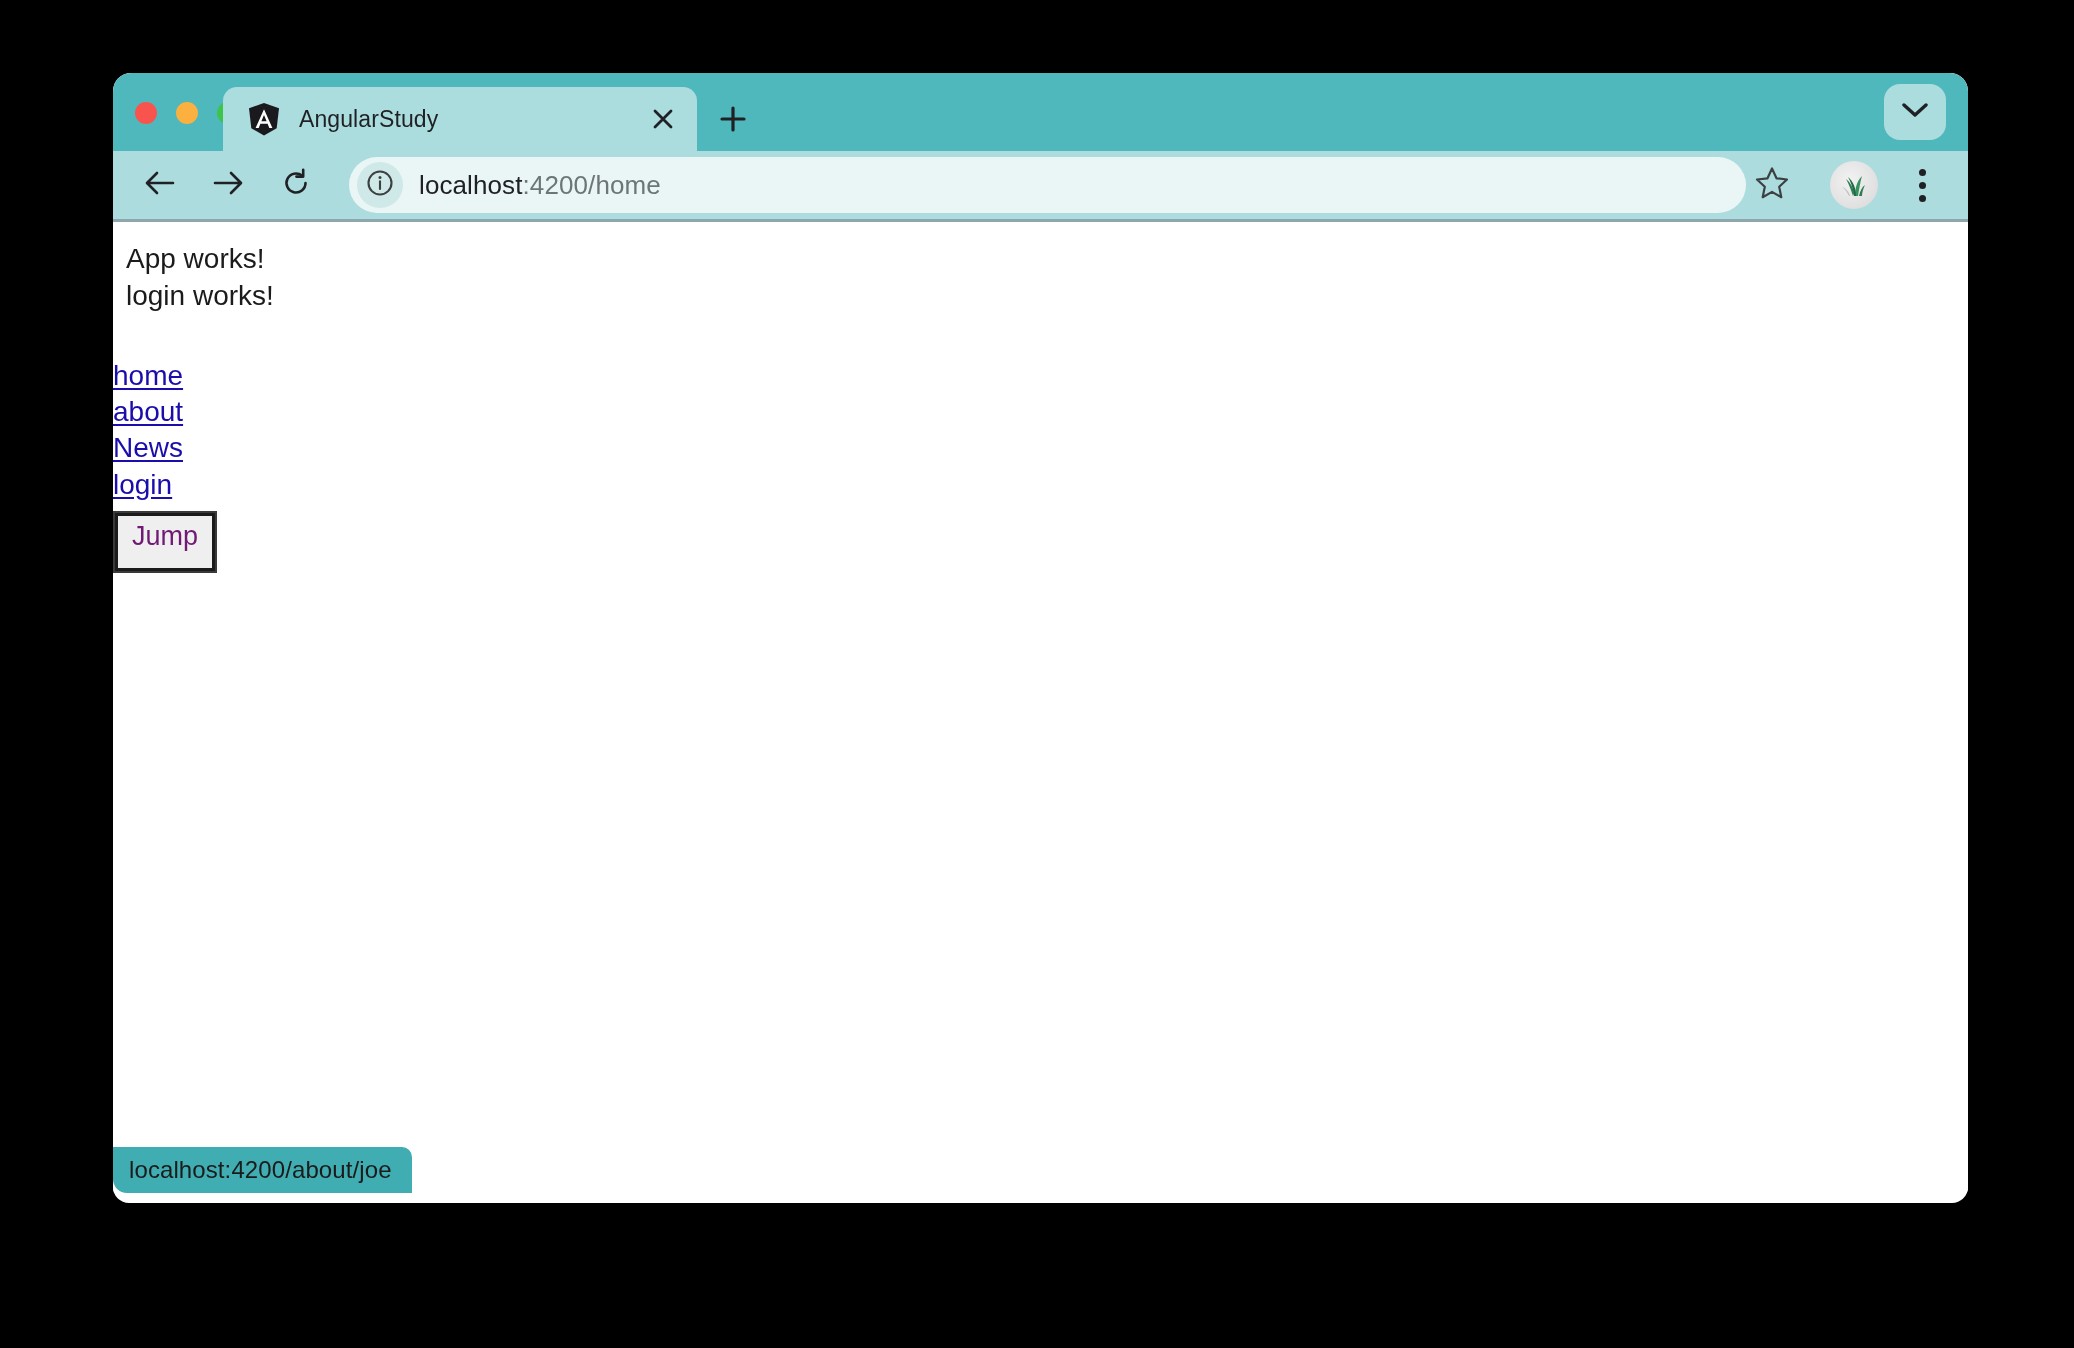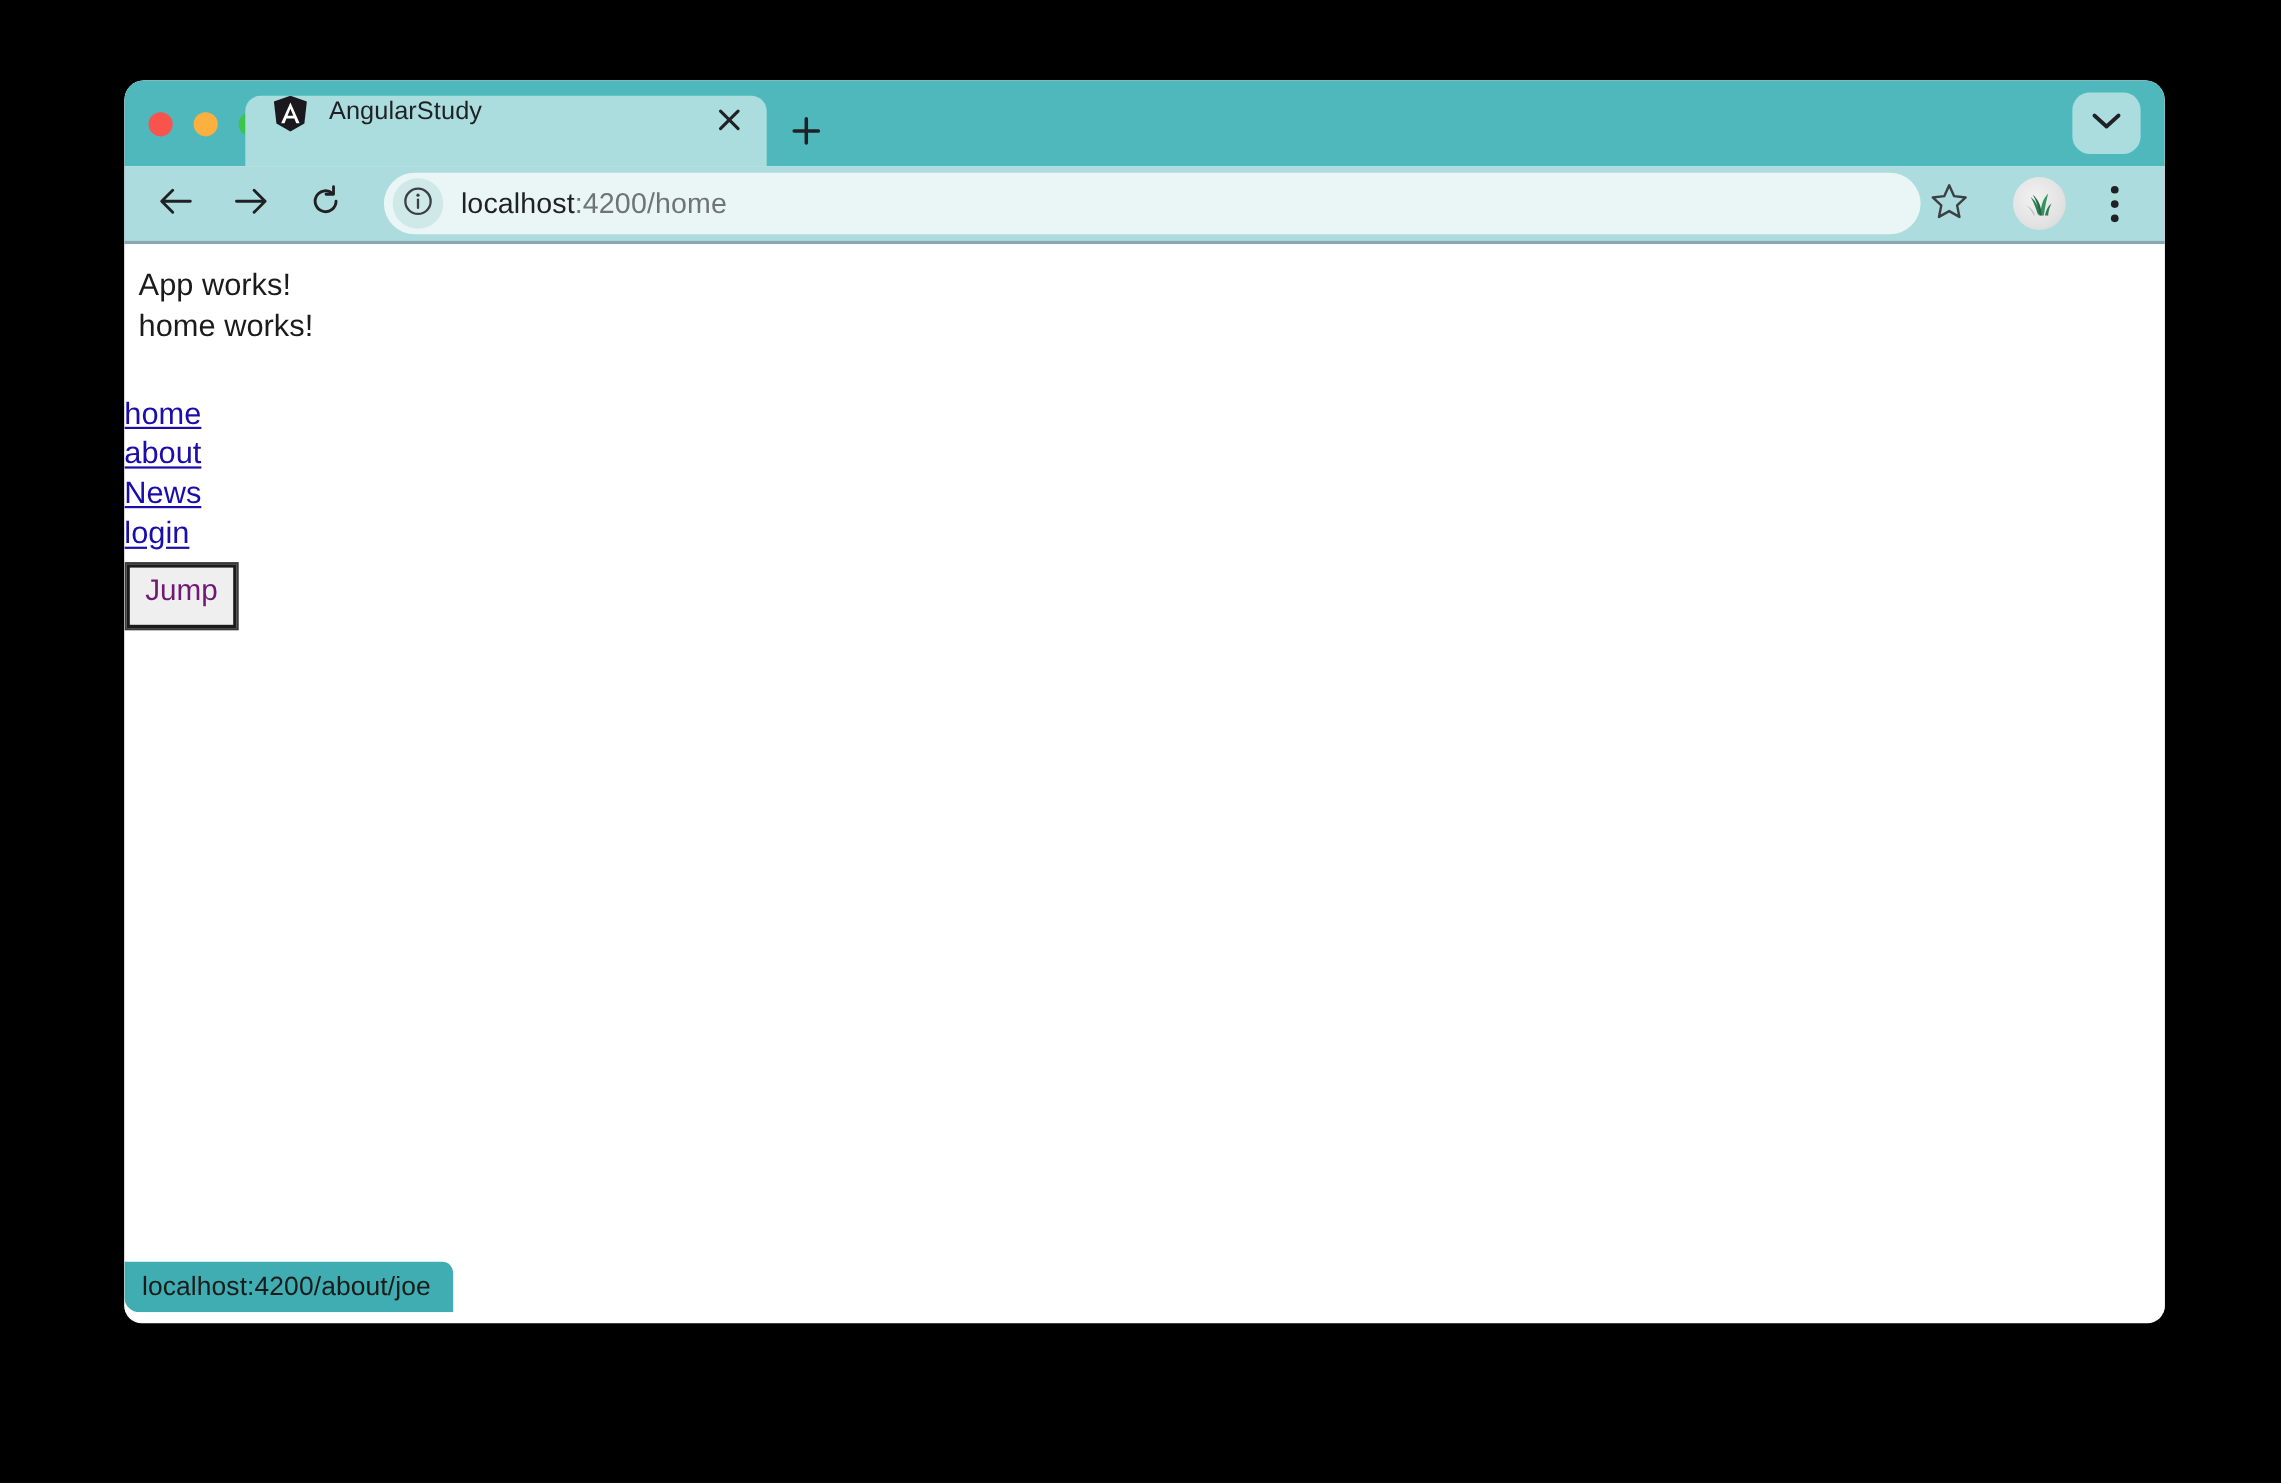--- a/index.html
+++ b/index.html
@@ -52,20 +52,21 @@
 
   #tab-active {
     position: absolute;
     left: 110px;
     top: 14px;
     width: 474px;
     height: 64px;
     background: #abdddf;
     border-radius: 14px 14px 0 0;
     display: flex;
+    align-items: center;
     padding: 0 0 0 26px;
     box-sizing: border-box;
   }
   .tab-favicon {
     width: 30px;
     height: 33px;
     flex: 0 0 auto;
     margin-right: 20px;
   }
   .tab-title {
@@ -398,21 +399,21 @@
       <span class="menu-dot"></span>
     </div>
 
   </div>
 
   <div id="page-viewport">
 
     <div id="page-body">
 
       <div class="page-line" id="app-works">App works!</div>
-      <div class="page-line" id="home-works">home works!</div>
+      <div class="page-line" id="home-works">login works!</div>
 
       <div id="nav-links">
         <a class="nav-link" href="#">home</a>
         <a class="nav-link" href="#">about</a>
         <a class="nav-link" href="#">News</a>
         <a class="nav-link" href="#">login</a>
         <button id="jump-button">Jump</button>
       </div>
 
     </div>

